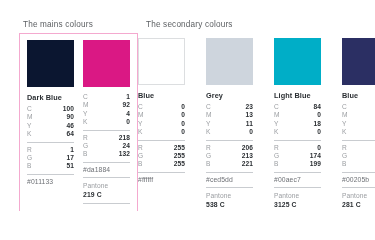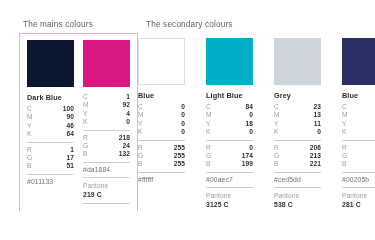--- a/index.html
+++ b/index.html
@@ -261,20 +261,63 @@
             <span class="value-key">B</span>
             <span class="value-num">255</span>
           </div>
         </div>
         <div class="hex-block">
           <div class="hex-text">#ffffff</div>
         </div>
         <div class="pantone-block empty"></div>
       </div>
       <div class="swatch-card">
+        <div class="swatch" style="background: rgb(206, 213, 221);"></div>
+        <div class="swatch-name">Grey</div>
+        <div class="value-block first">
+          <div class="value-row">
+            <span class="value-key">C</span>
+            <span class="value-num">23</span>
+          </div>
+          <div class="value-row">
+            <span class="value-key">M</span>
+            <span class="value-num">13</span>
+          </div>
+          <div class="value-row">
+            <span class="value-key">Y</span>
+            <span class="value-num">11</span>
+          </div>
+          <div class="value-row">
+            <span class="value-key">K</span>
+            <span class="value-num">0</span>
+          </div>
+        </div>
+        <div class="value-block">
+          <div class="value-row">
+            <span class="value-key">R</span>
+            <span class="value-num">206</span>
+          </div>
+          <div class="value-row">
+            <span class="value-key">G</span>
+            <span class="value-num">213</span>
+          </div>
+          <div class="value-row">
+            <span class="value-key">B</span>
+            <span class="value-num">221</span>
+          </div>
+        </div>
+        <div class="hex-block">
+          <div class="hex-text">#ced5dd</div>
+        </div>
+        <div class="pantone-block">
+          <div class="pantone-label">Pantone</div>
+          <div class="pantone-code">538 C</div>
+        </div>
+      </div>
+      <div class="swatch-card">
         <div class="swatch" style="background: rgb(0, 174, 199);"></div>
         <div class="swatch-name">Light Blue</div>
         <div class="value-block first">
           <div class="value-row">
             <span class="value-key">C</span>
             <span class="value-num">84</span>
           </div>
           <div class="value-row">
             <span class="value-key">M</span>
             <span class="value-num">0</span>
@@ -304,63 +347,20 @@
         </div>
         <div class="hex-block">
           <div class="hex-text">#00aec7</div>
         </div>
         <div class="pantone-block">
           <div class="pantone-label">Pantone</div>
           <div class="pantone-code">3125 C</div>
         </div>
       </div>
       <div class="swatch-card">
-        <div class="swatch" style="background: rgb(206, 213, 221);"></div>
-        <div class="swatch-name">Grey</div>
-        <div class="value-block first">
-          <div class="value-row">
-            <span class="value-key">C</span>
-            <span class="value-num">23</span>
-          </div>
-          <div class="value-row">
-            <span class="value-key">M</span>
-            <span class="value-num">13</span>
-          </div>
-          <div class="value-row">
-            <span class="value-key">Y</span>
-            <span class="value-num">11</span>
-          </div>
-          <div class="value-row">
-            <span class="value-key">K</span>
-            <span class="value-num">0</span>
-          </div>
-        </div>
-        <div class="value-block">
-          <div class="value-row">
-            <span class="value-key">R</span>
-            <span class="value-num">206</span>
-          </div>
-          <div class="value-row">
-            <span class="value-key">G</span>
-            <span class="value-num">213</span>
-          </div>
-          <div class="value-row">
-            <span class="value-key">B</span>
-            <span class="value-num">221</span>
-          </div>
-        </div>
-        <div class="hex-block">
-          <div class="hex-text">#ced5dd</div>
-        </div>
-        <div class="pantone-block">
-          <div class="pantone-label">Pantone</div>
-          <div class="pantone-code">538 C</div>
-        </div>
-      </div>
-      <div class="swatch-card">
         <div class="swatch" style="background: rgb(43, 47, 99);"></div>
         <div class="swatch-name">Blue</div>
         <div class="value-block first">
           <div class="value-row">
             <span class="value-key">C</span>
           </div>
           <div class="value-row">
             <span class="value-key">M</span>
           </div>
           <div class="value-row">

